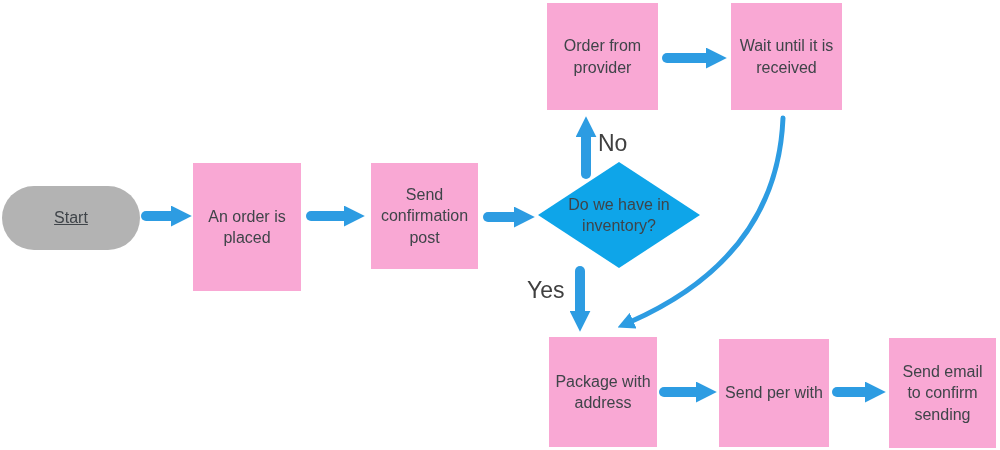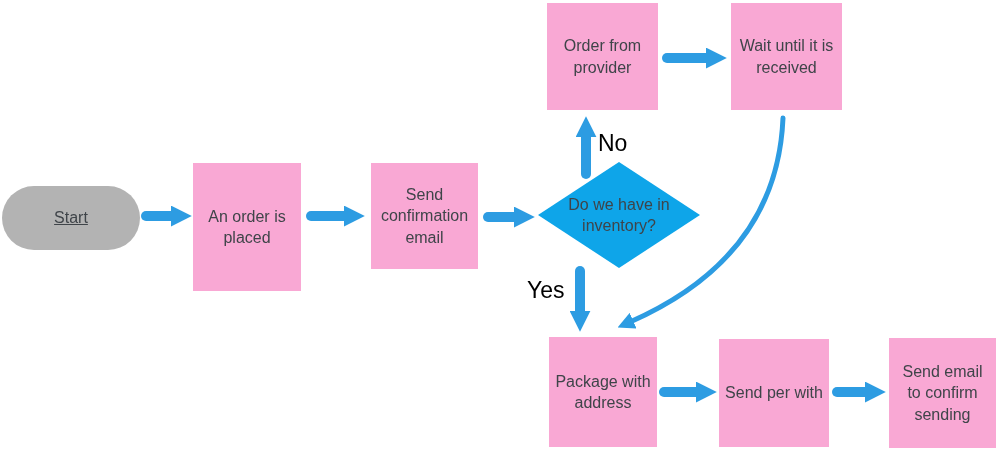--- a/index.html
+++ b/index.html
@@ -25,21 +25,21 @@
   }
   .process { background: #f9a8d4; }
   .terminator { background: #b3b3b3; border-radius: 33px; }
   .decision {
     background: #0ea5e9;
     clip-path: polygon(50% 0, 100% 50%, 50% 100%, 0 50%);
     padding: 0 18px;
   }
   .edge-label {
     position: absolute;
-    color: #000000;
+    color: #404040;
     font-size: 23px;
   }
   svg.arrows {
     position: absolute;
     left: 0; top: 0;
     width: 1000px; height: 450px;
     pointer-events: none;
   }
 </style>
 </head>
@@ -69,21 +69,21 @@
 
   <div class="node terminator" style="left:2px; top:186px; width:138px; height:64px;text-decoration:underline;">
     <span class="node-label">Start</span>
   </div>
 
   <div class="node process" style="left:193px; top:163px; width:108px; height:128px;">
     <span class="node-label">An order is placed</span>
   </div>
 
   <div class="node process" style="left:371px; top:163px; width:107px; height:106px;">
-    <span class="node-label">Send confirmation email</span>
+    <span class="node-label">Send confirmation post</span>
   </div>
 
   <div class="node decision" style="left:538px; top:162px; width:162px; height:106px;">
     <span class="node-label">Do we have in inventory?</span>
   </div>
 
   <div class="node process" style="left:547px; top:3px; width:111px; height:107px;">
     <span class="node-label">Order from provider</span>
   </div>
 

